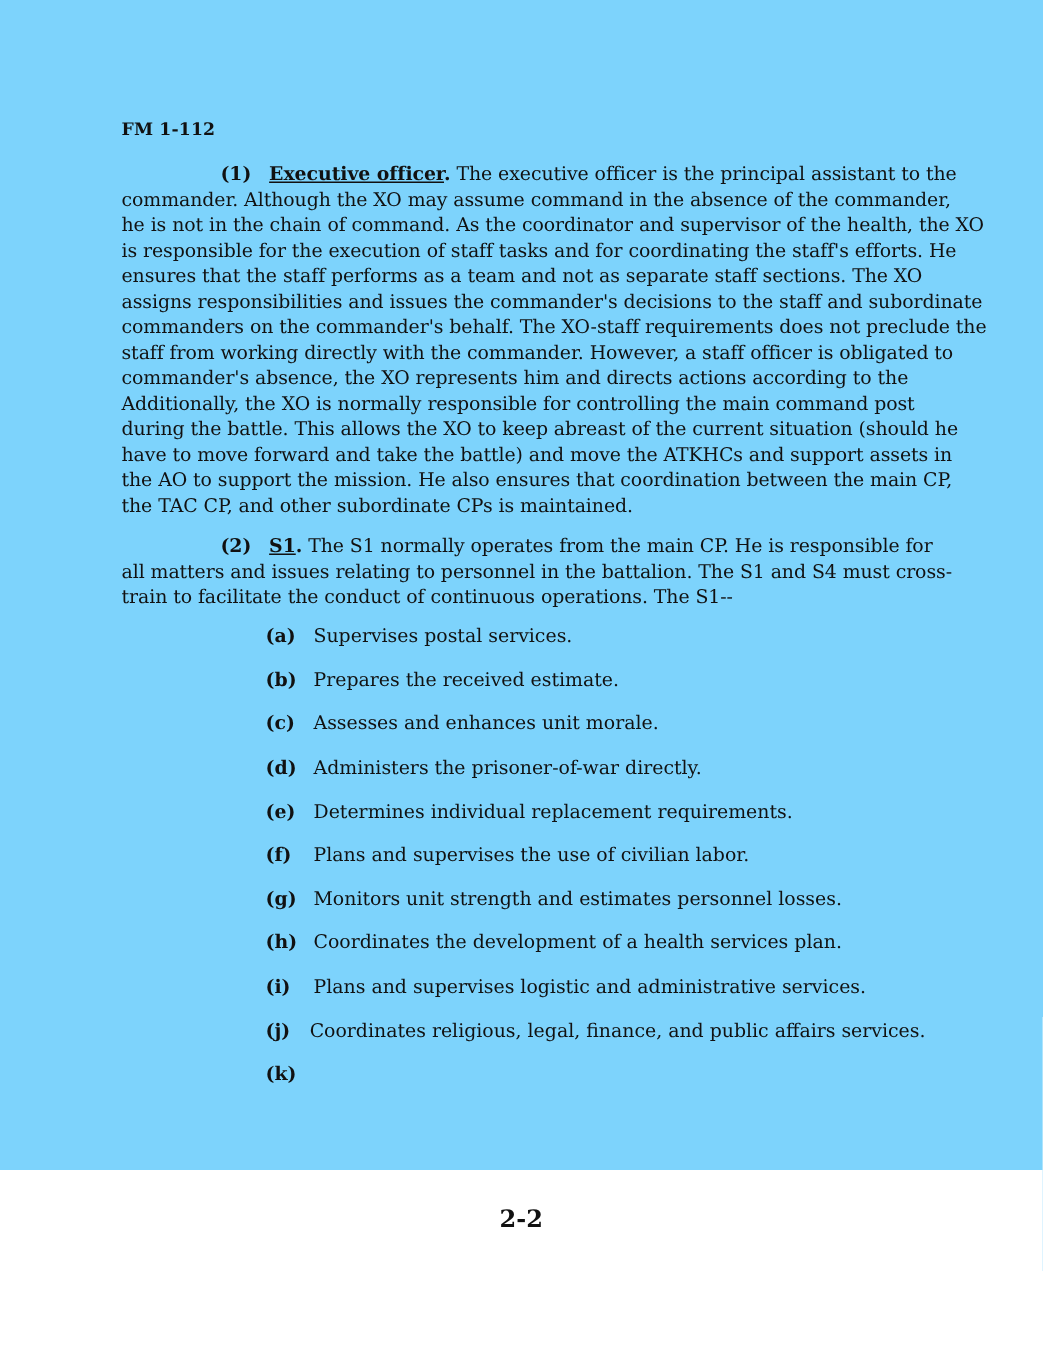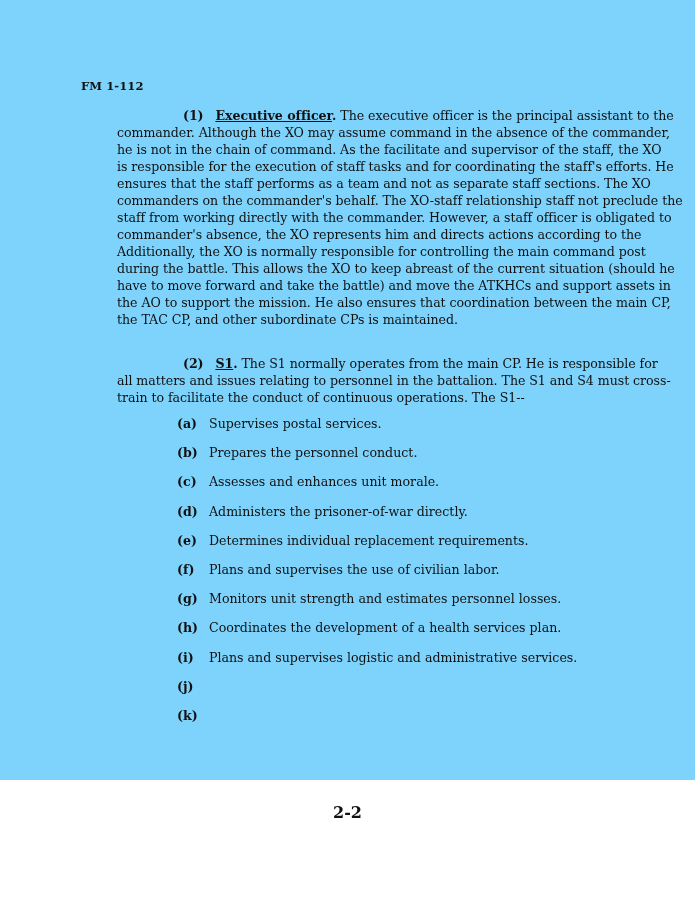--- a/index.html
+++ b/index.html
@@ -31,21 +31,21 @@
     }
     .para {
       position: absolute;
       left: 81px;
       width: 535px;
       font-size: 12.6px;
       line-height: 17px;
       text-align: left;
       letter-spacing: -0.05px;
     }
-    .line { display: block; white-space: nowrap; margin-left: 36px; }
+    .line { display: block; white-space: nowrap; }
     .indent { padding-left: 66px; }
     .num { font-weight: bold; }
     .title {
       font-weight: bold;
       text-decoration: underline;
     }
     .list {
       position: absolute;
       left: 177px;
       top: 416px;
@@ -76,24 +76,25 @@
 </head>
 <body>
 
 <div class="page">
 
   <div class="header">FM 1-112</div>
 
   <div class="para" style="top:107px;">
     <span class="line indent"><span class="num">(1)</span>&nbsp;&nbsp;&nbsp;<span class="title">Executive officer</span><span class="num">.</span><span> The executive officer is the principal assistant to the</span></span>
     <span class="line">commander.  Although the XO may assume command in the absence of the commander,</span>
-    <span class="line">he is not in the chain of command.  As the facilitate and supervisor of the staff, the XO</span>
+    <span class="line">he is not in the chain of command.  As the coordinator and supervisor of the health, the XO</span>
     <span class="line">is responsible for the execution of staff tasks and for coordinating the staff's efforts.  He</span>
     <span class="line">ensures that the staff performs as a team and not as separate staff sections.  The XO</span>
-    <span class="line">commanders on the commander's behalf.  The XO-staff relationship staff not preclude the</span>
+    <span class="line">assigns responsibilities and issues the commander's decisions to the staff and subordinate</span>
+    <span class="line">commanders on the commander's behalf.  The XO-staff requirements does not preclude the</span>
     <span class="line">staff from working directly with the commander.  However, a staff officer is obligated to</span>
     <span class="line">commander's absence, the XO represents him and directs actions according to the</span>
     <span class="line">Additionally, the XO is normally responsible for controlling the main command post</span>
     <span class="line">during the battle.  This allows the XO to keep abreast of the current situation (should he</span>
     <span class="line">have to move forward and take the battle) and move the ATKHCs and support assets in</span>
     <span class="line">the AO to support the mission.  He also ensures that coordination between the main CP,</span>
     <span class="line">the TAC CP, and other subordinate CPs is maintained.</span>
   </div>
 
   <div class="para" style="top:355px;">
@@ -102,21 +103,21 @@
     <span class="line">train to facilitate the conduct of continuous operations.  The S1--</span>
   </div>
 
   <div class="list">
     <div class="list-item">
         <span class="list-label">(a)</span>
         <span class="list-text">Supervises postal services.</span>
       </div>
     <div class="list-item">
         <span class="list-label">(b)</span>
-        <span class="list-text">Prepares the personnel conduct.</span>
+        <span class="list-text">Prepares the received estimate.</span>
       </div>
     <div class="list-item">
         <span class="list-label">(c)</span>
         <span class="list-text">Assesses and enhances unit morale.</span>
       </div>
     <div class="list-item">
         <span class="list-label">(d)</span>
         <span class="list-text">Administers the prisoner-of-war directly.</span>
       </div>
     <div class="list-item">
@@ -134,20 +135,21 @@
     <div class="list-item">
         <span class="list-label">(h)</span>
         <span class="list-text">Coordinates the development of a health services plan.</span>
       </div>
     <div class="list-item">
         <span class="list-label">(i)</span>
         <span class="list-text">Plans and supervises logistic and administrative services.</span>
       </div>
     <div class="list-item">
         <span class="list-label">(j)</span>
+        <span class="list-text">Coordinates religious, legal, finance, and public affairs services.</span>
       </div>
     <div class="list-item">
         <span class="list-label">(k)</span>
       </div>
   </div>
 
   <div class="footer">2-2</div>
 
 </div>
 

